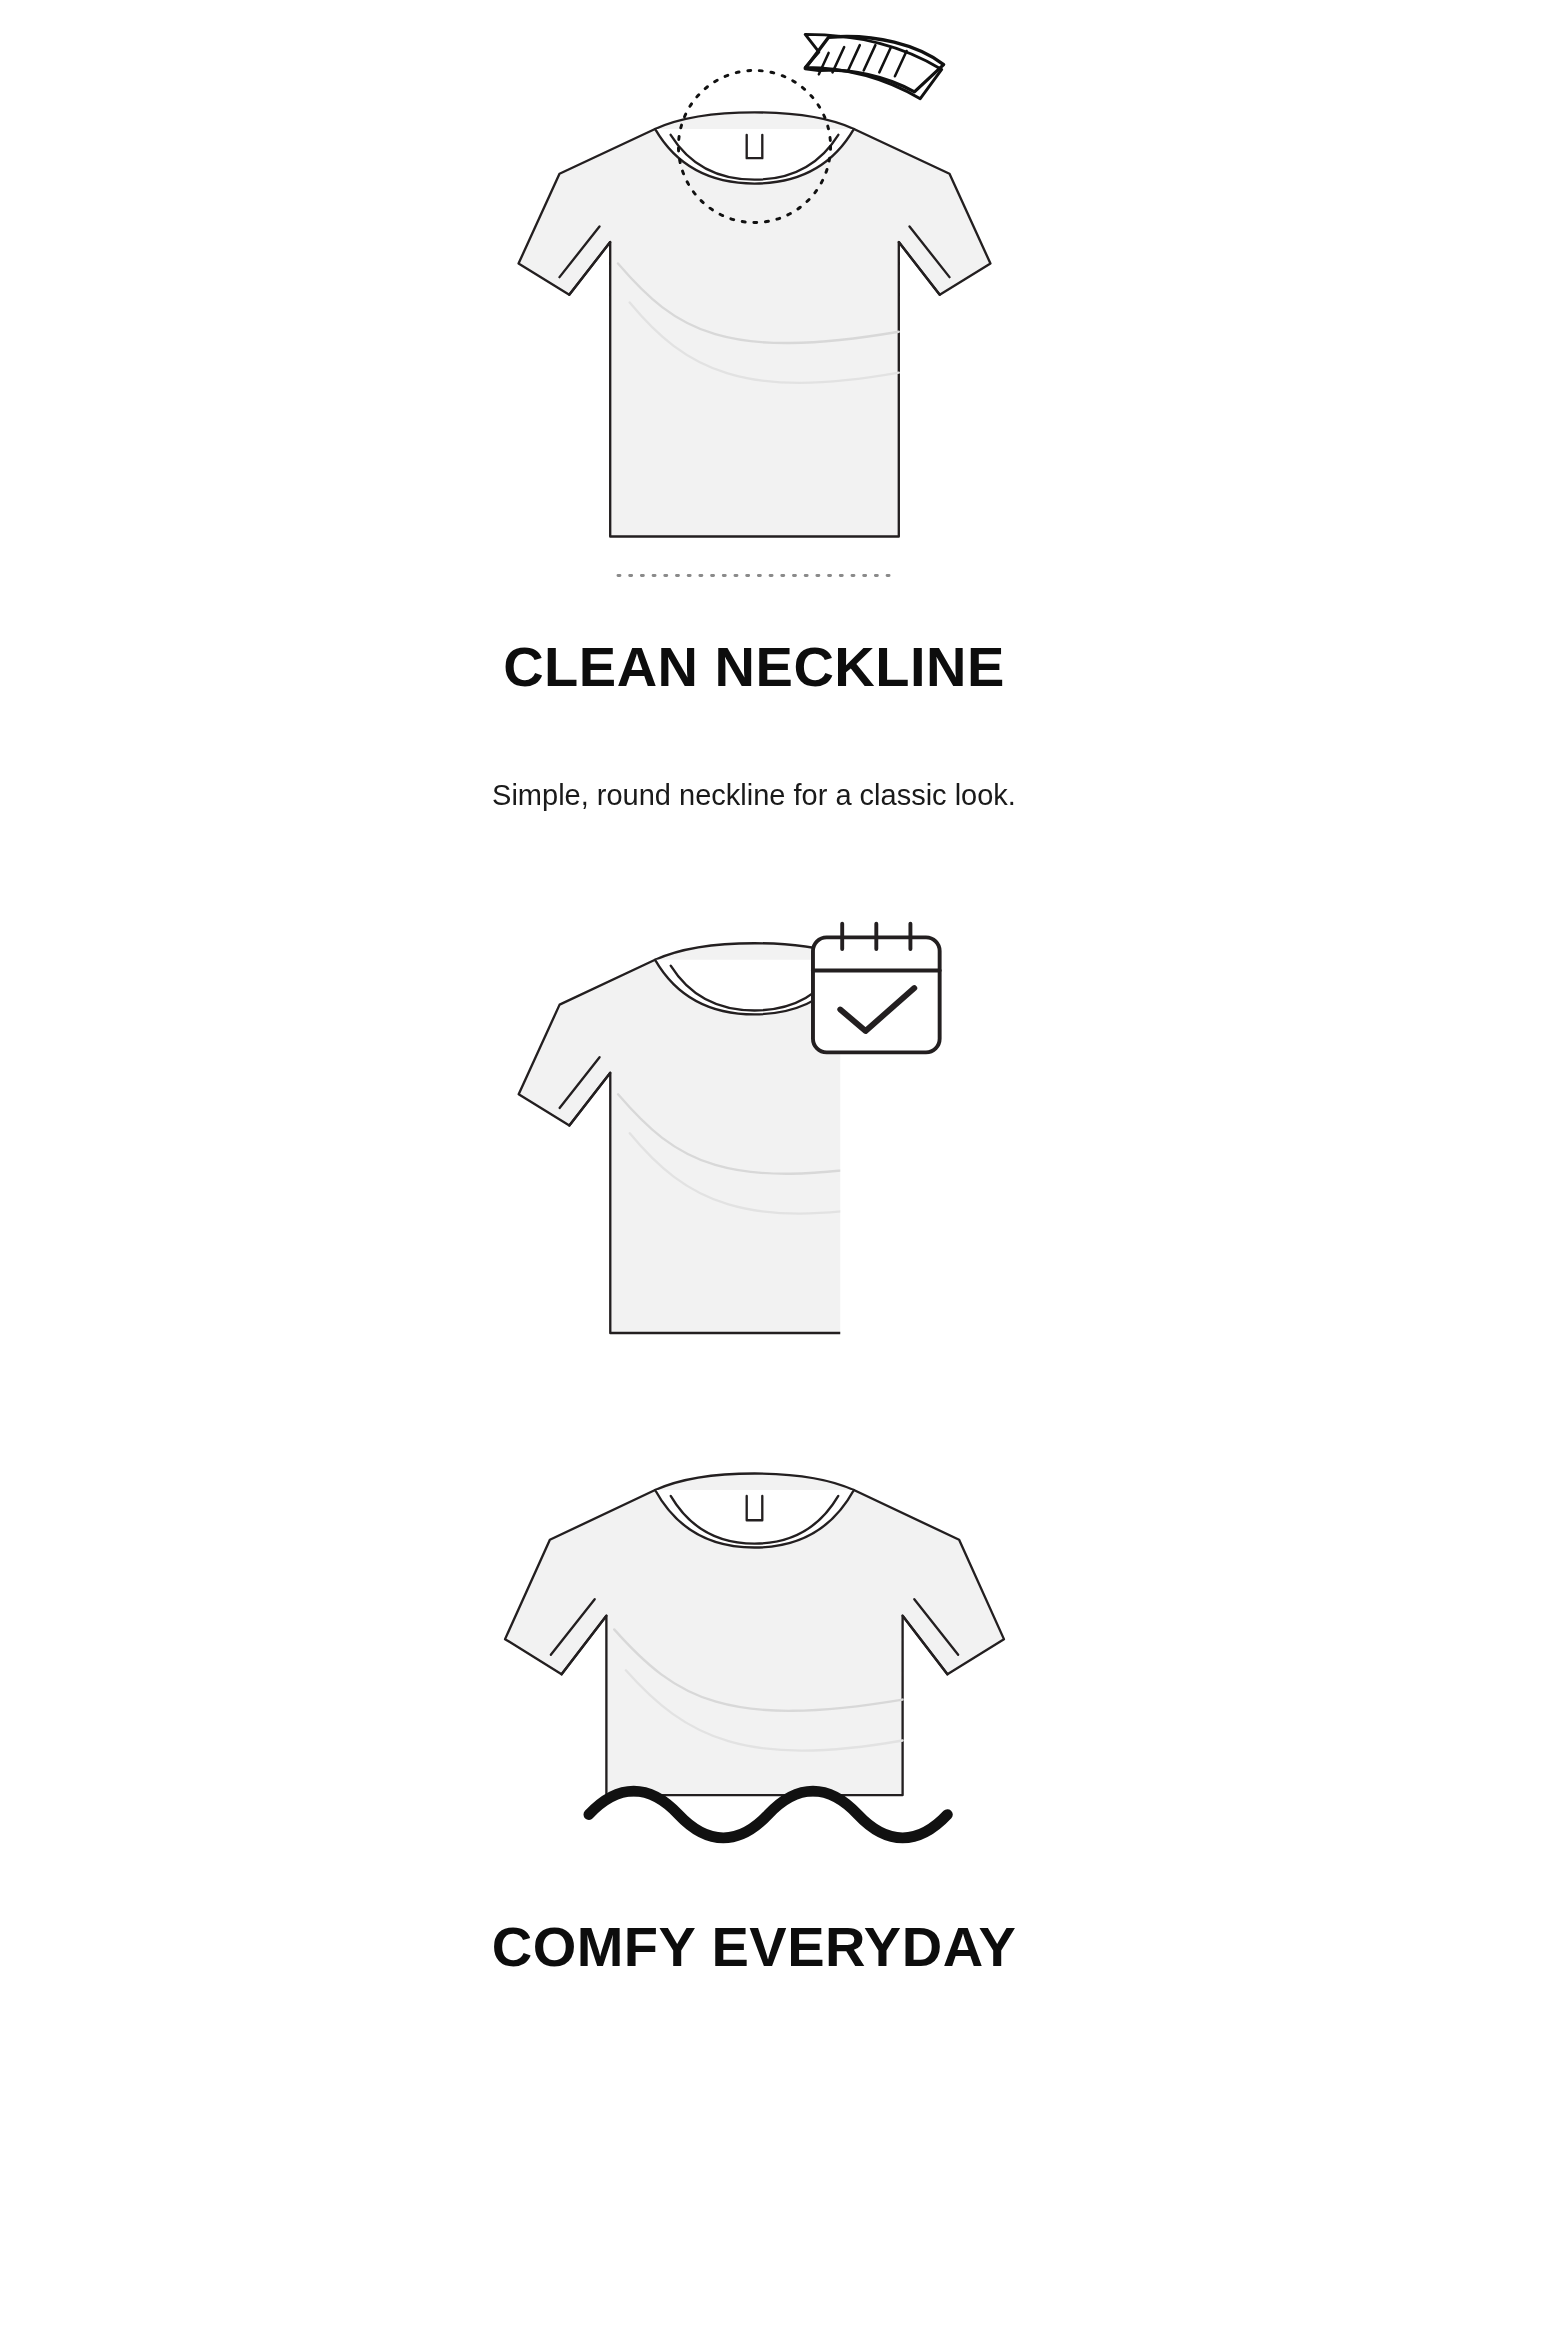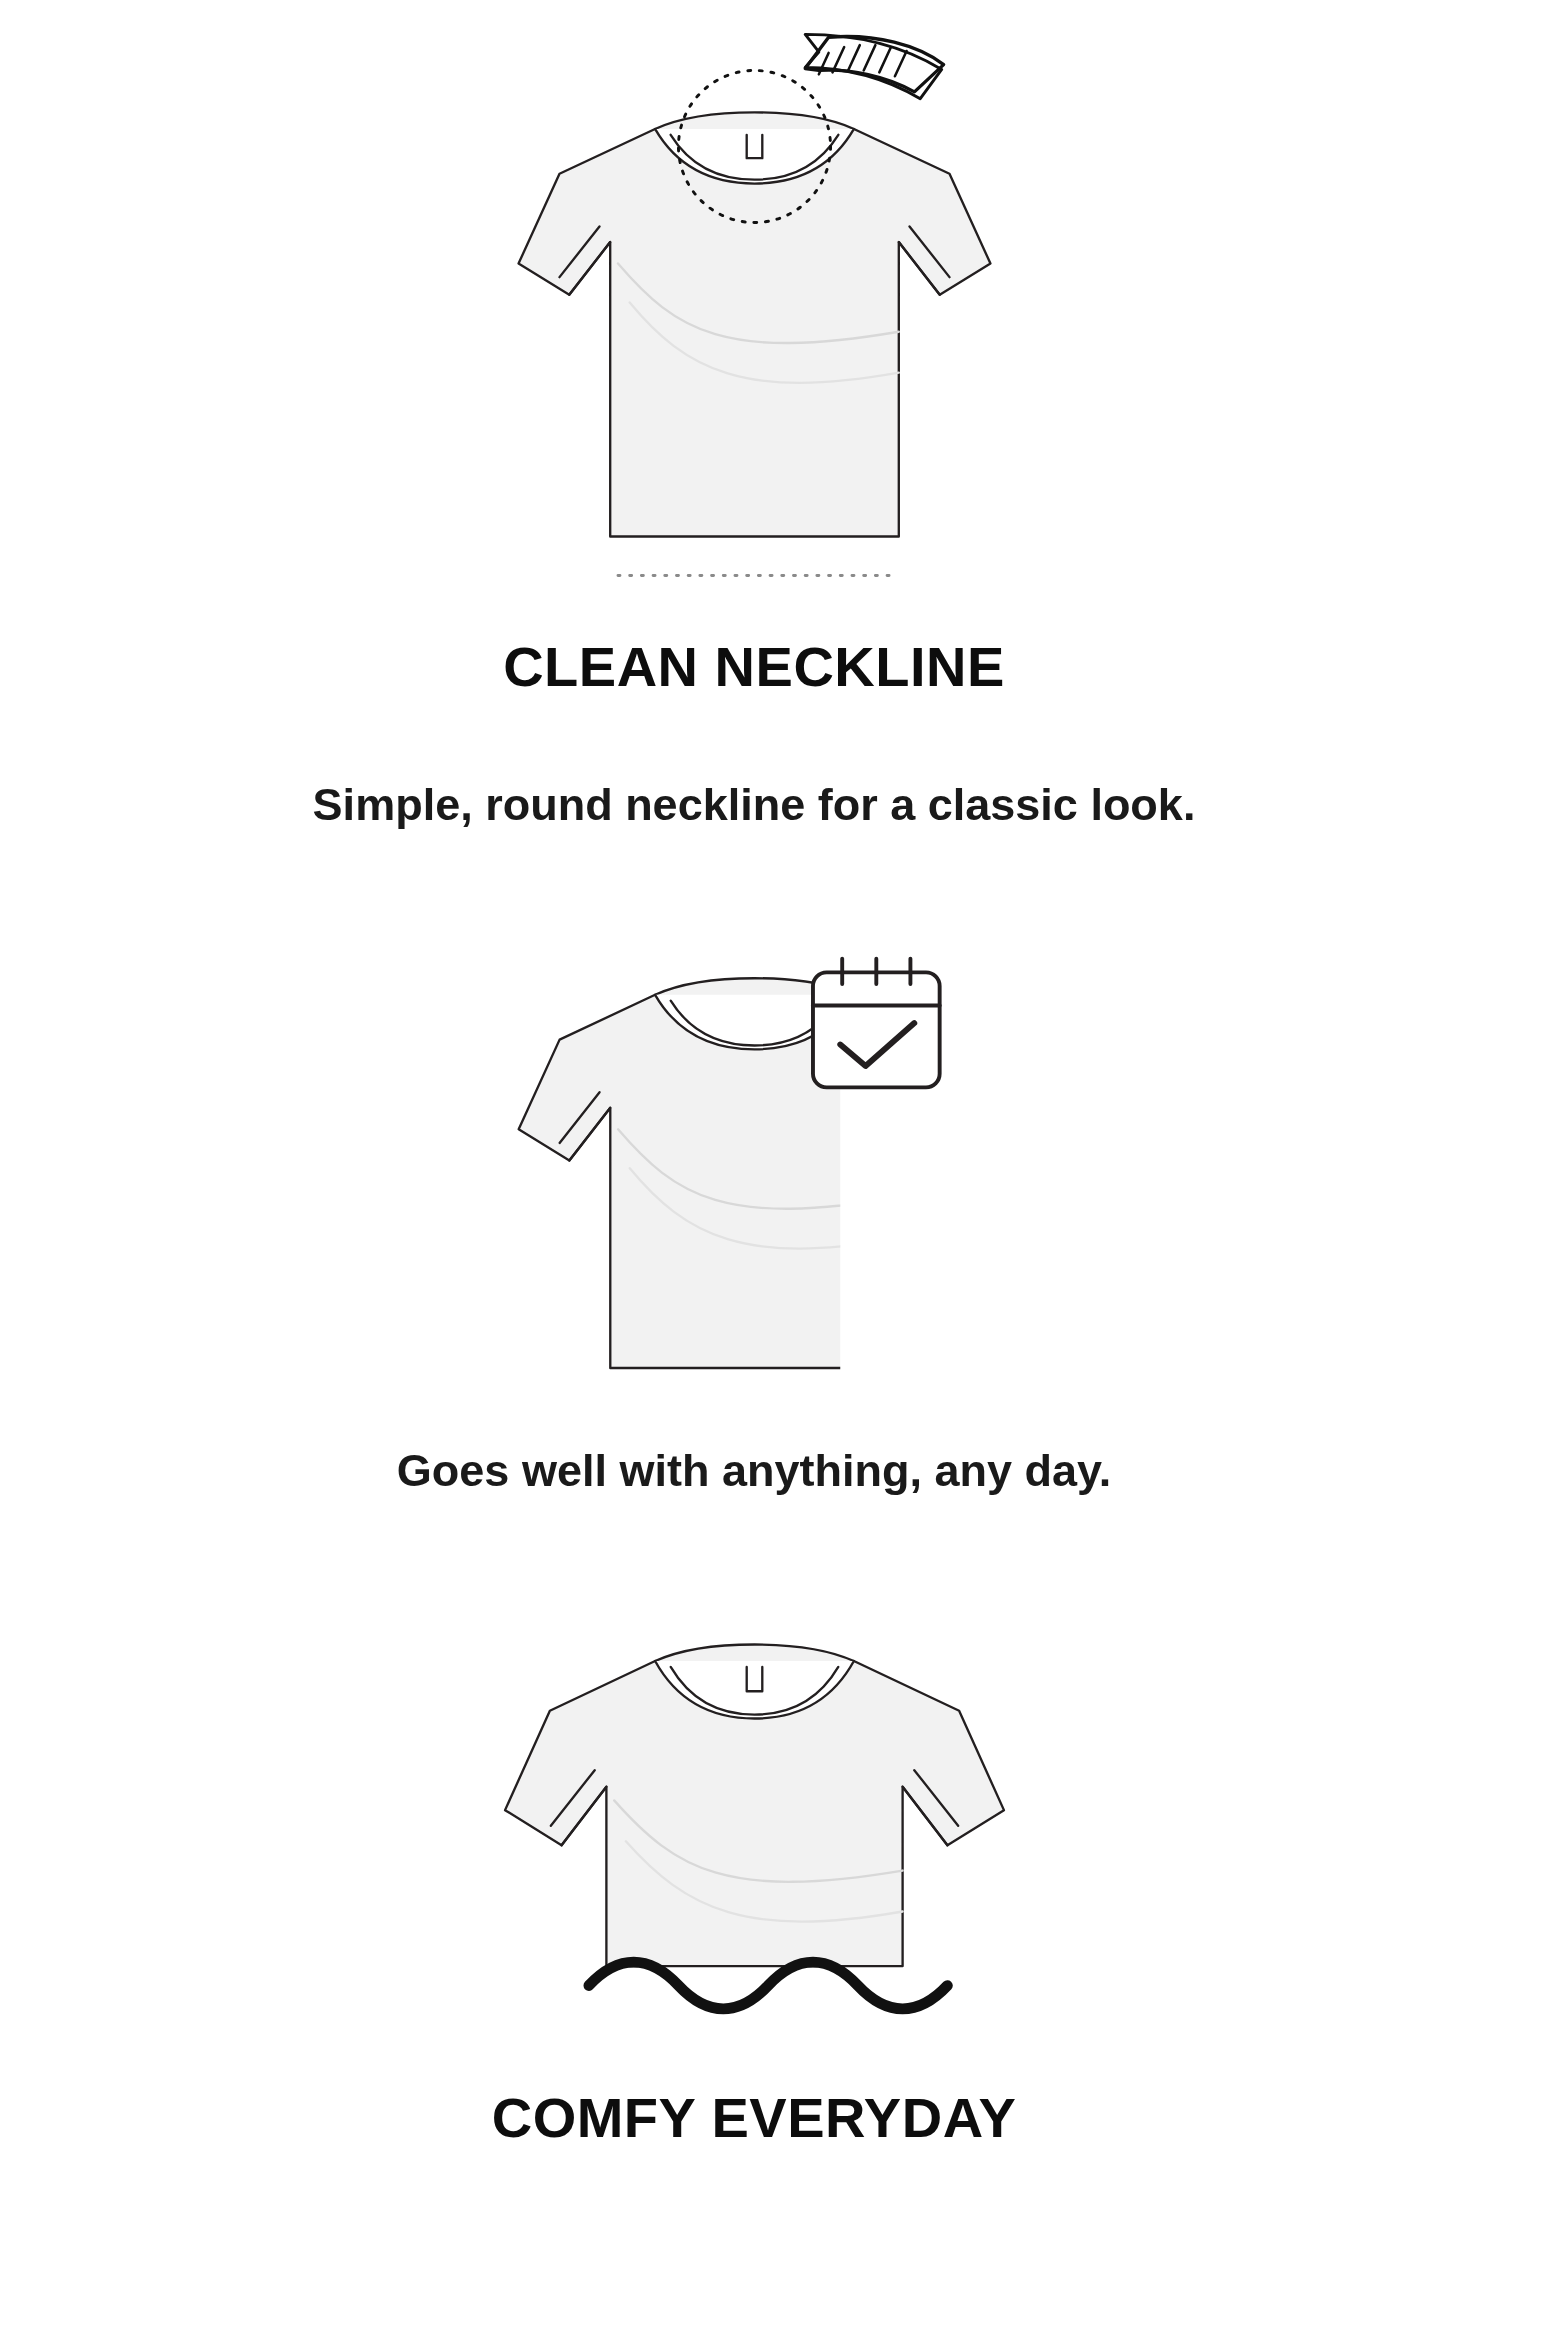--- a/index.html
+++ b/index.html
@@ -37,22 +37,22 @@
   }
   .feature-title {
     font-size: 56px;
     font-weight: 700;
     letter-spacing: 0.5px;
     color: #0d0d0d;
     text-align: center;
     line-height: 1.05;
   }
   .feature-desc {
-    font-size: 45px;
-    font-weight: 700;
+    font-size: 29px;
+    font-weight: 400;
     color: #1a1a1a;
     text-align: left;
     line-height: 1.2;
   }
 
   
   .block1 .feature-art { height: 585px; width: 975px; }
   .block1 .feature-title { margin-top: 43px; }
   .block1 .feature-desc { margin-top: 35px; }
 
@@ -168,21 +168,20 @@
         <g fill="none" stroke="#231f20" stroke-width="4" stroke-linejoin="round" stroke-linecap="round">
           <rect x="560" y="24" width="130" height="118" rx="14" fill="#ffffff"></rect>
           <line x1="560" y1="58" x2="690" y2="58"></line>
           <line x1="590" y1="10" x2="590" y2="36"></line>
           <line x1="625" y1="10" x2="625" y2="36"></line>
           <line x1="660" y1="10" x2="660" y2="36"></line>
           <path d="M588 98 L614 120 L664 76" stroke-width="6"></path>
         </g>
       </svg>
     </div>
-    <p class="feature-desc">Goes well with anything, any day.</p>
   </section>
 
   <section class="feature block3">
     <div class="feature-art">
       <svg width="975" height="419" viewBox="0 0 1000 430">
         <g fill="none" stroke="#231f20" stroke-width="2.4" stroke-linejoin="round" stroke-linecap="round">
           <path d="M500 20
                    C455 20 420 27 398 37
                    L290 88
                    L244 190

